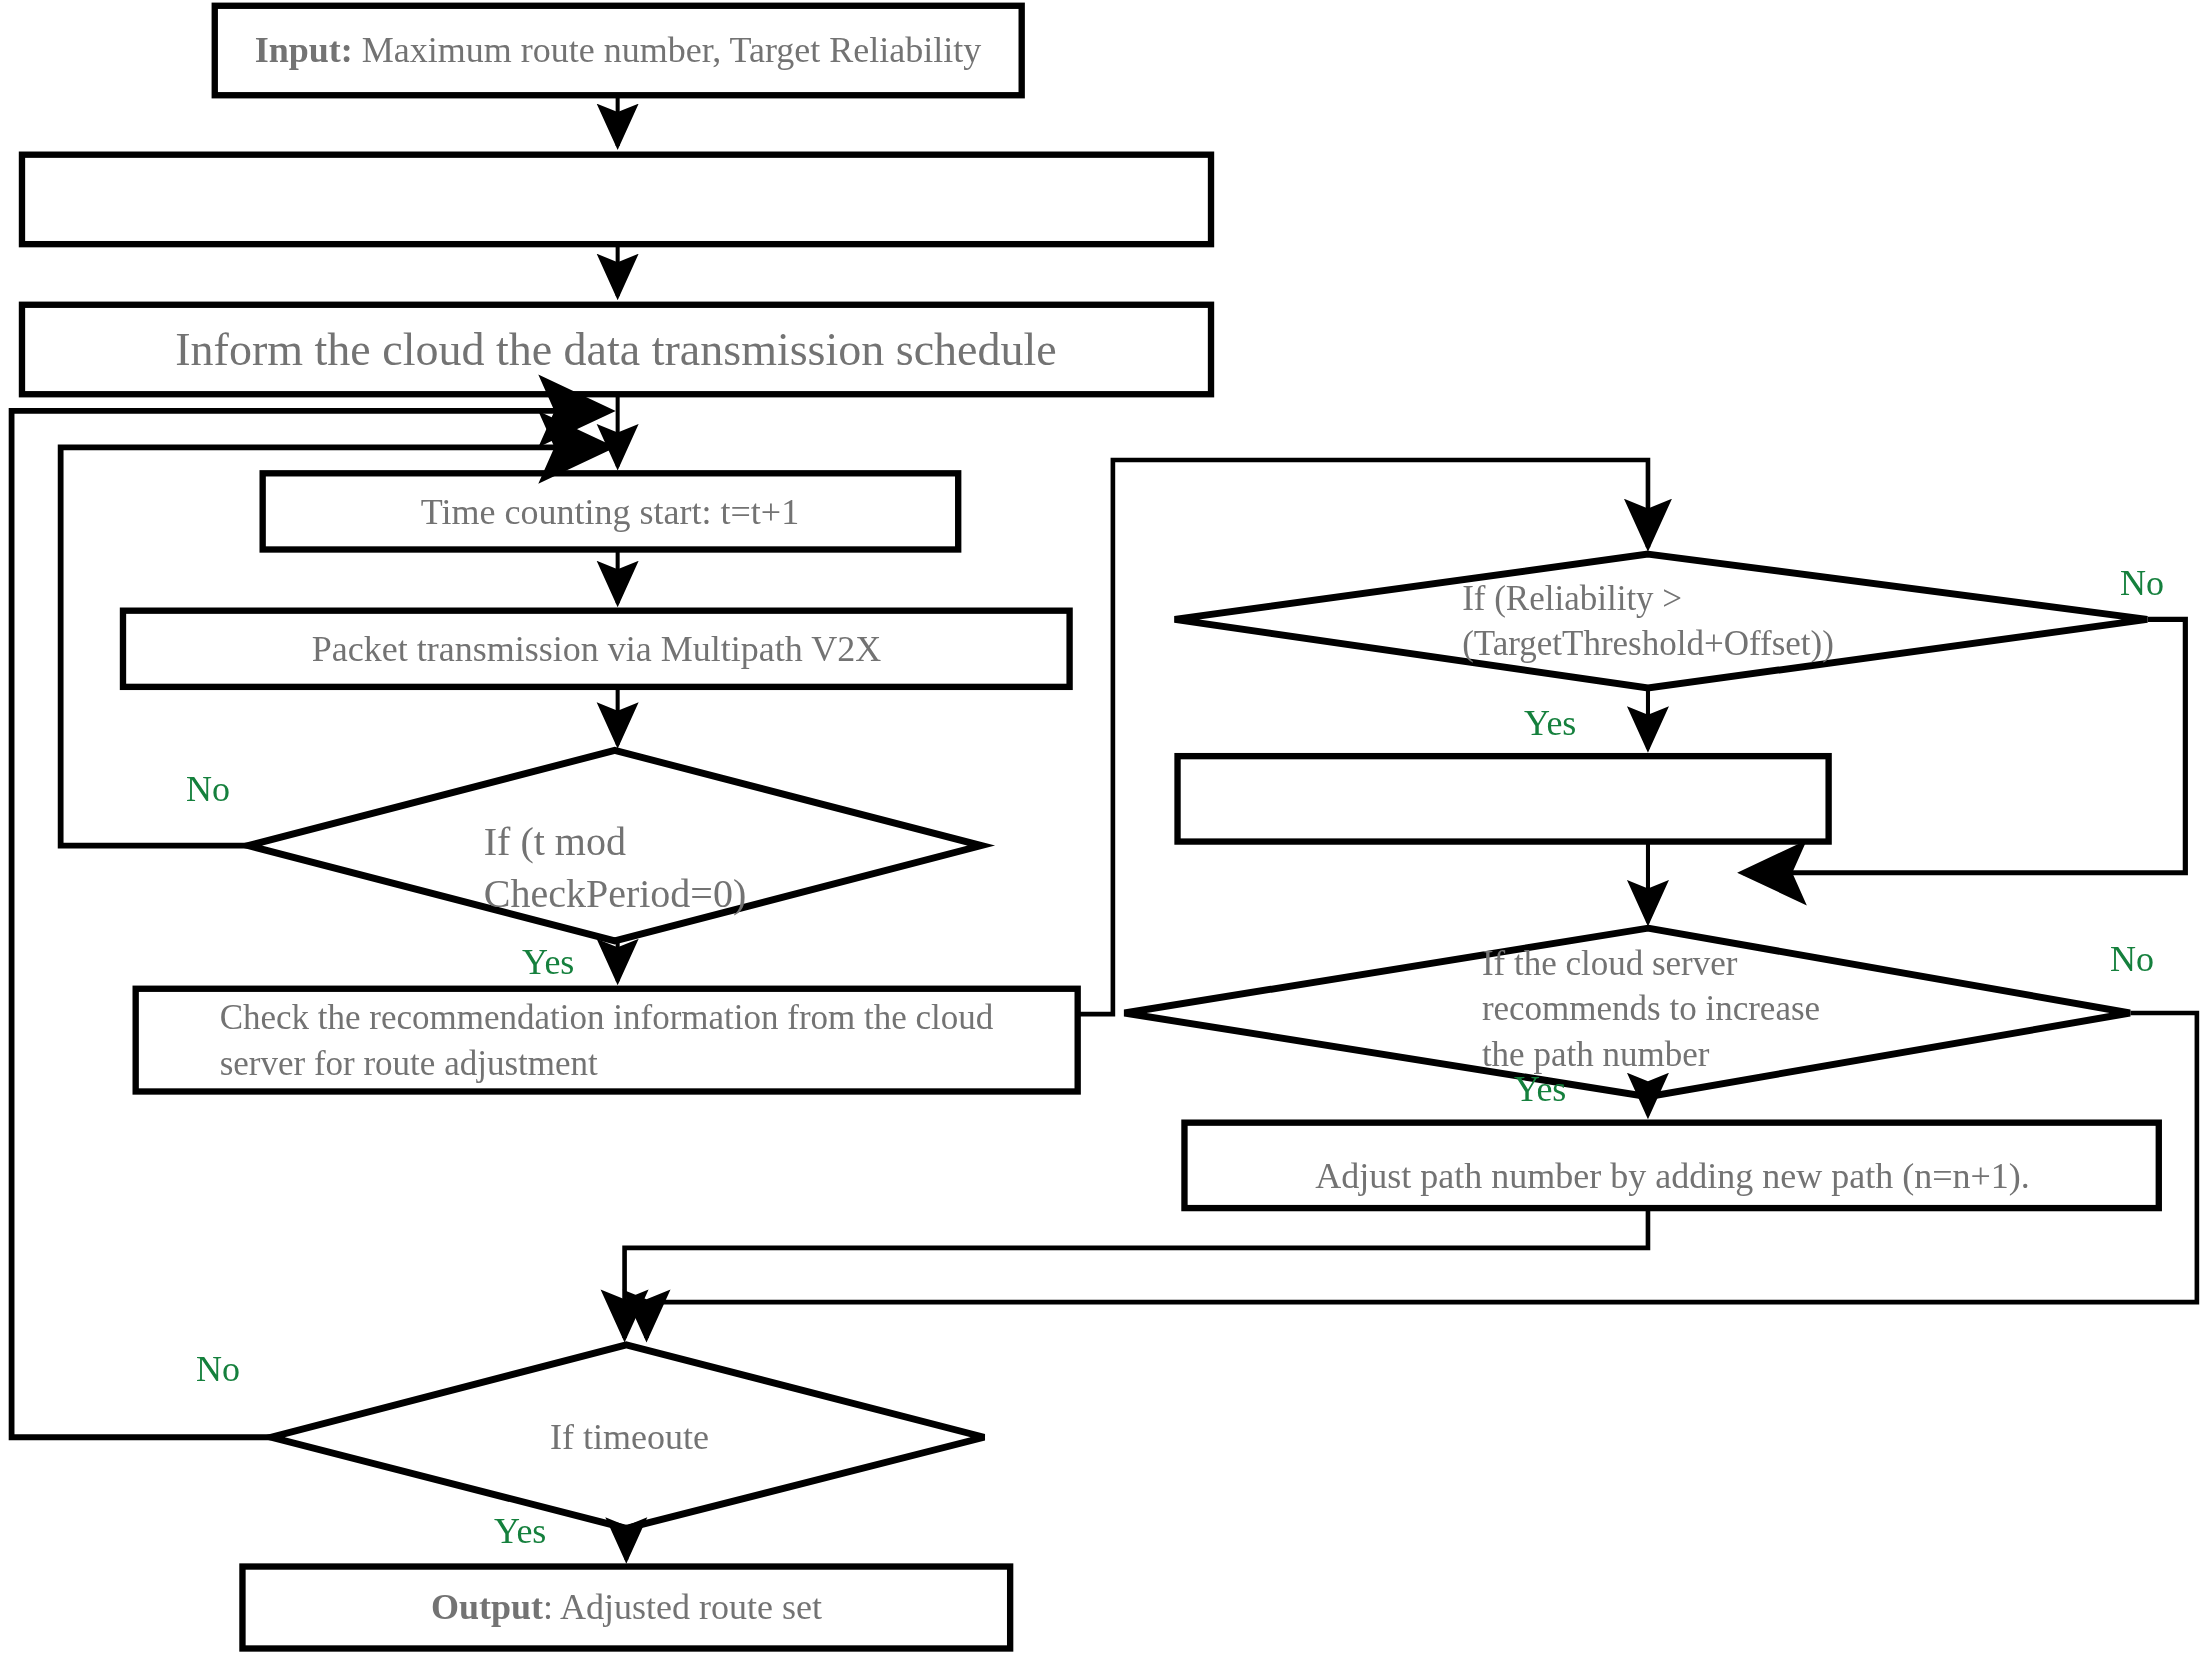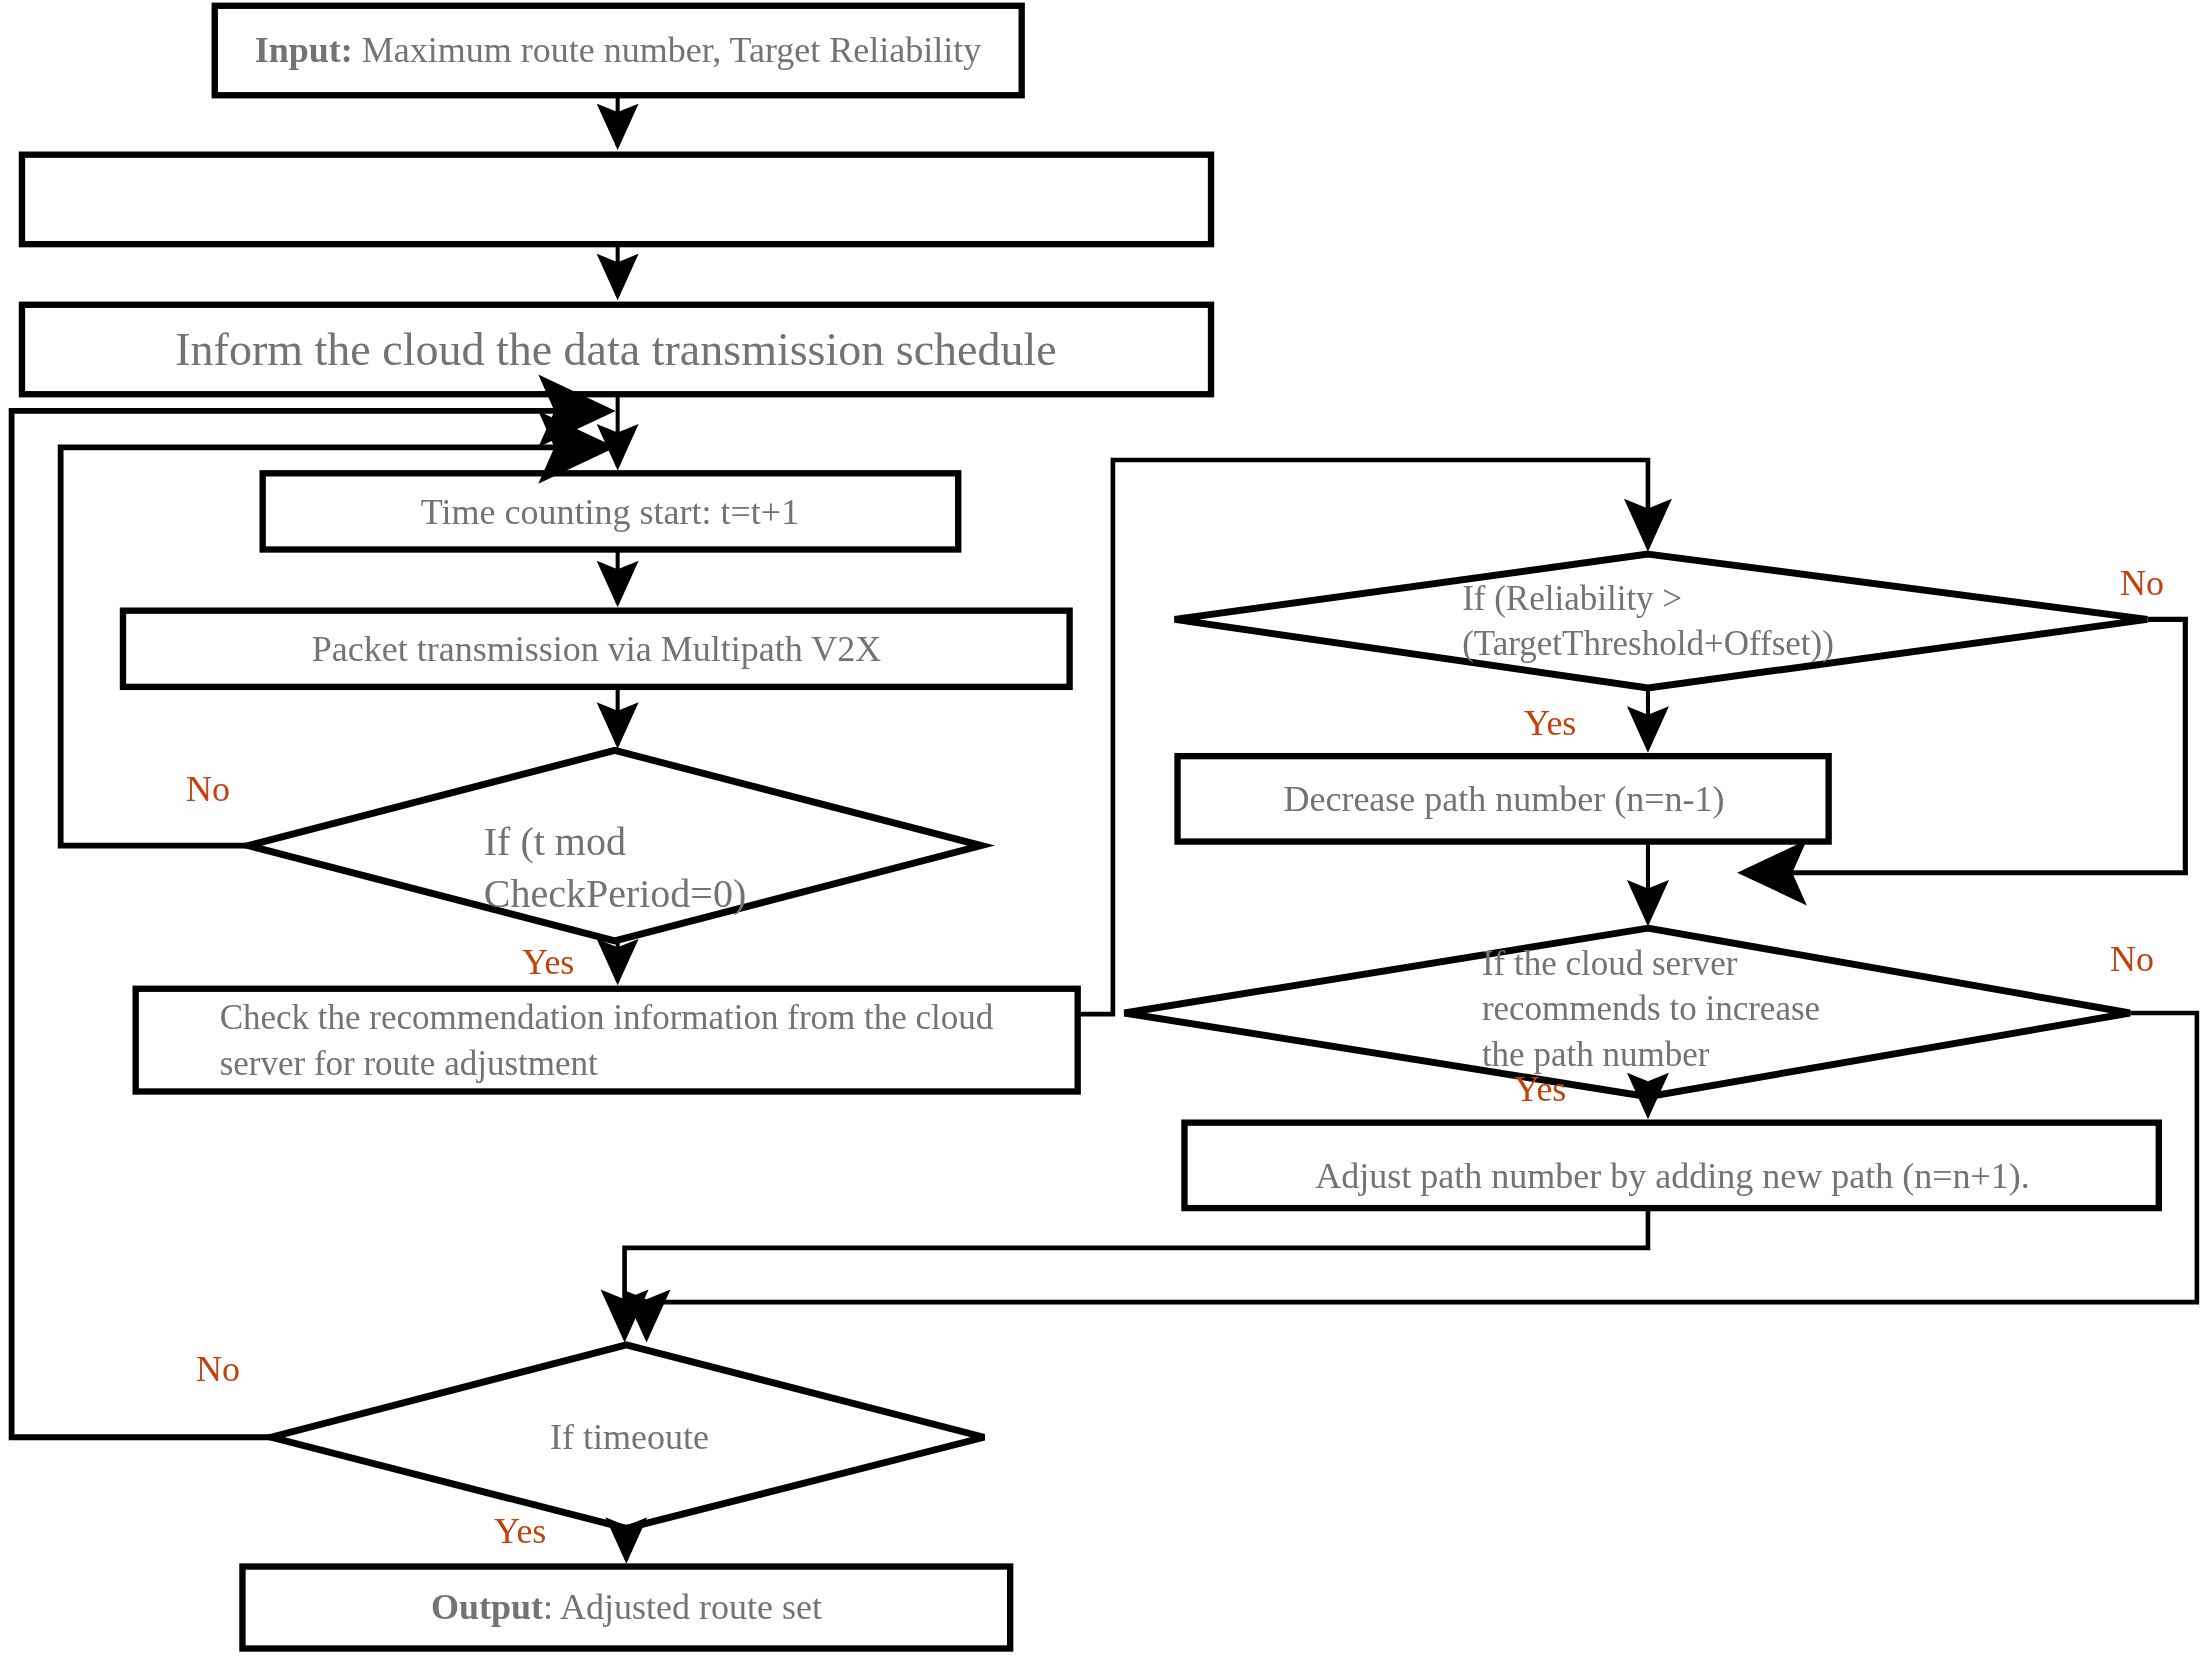--- a/index.html
+++ b/index.html
@@ -20,21 +20,21 @@
     justify-content:center;
     text-align:left;
     color:#737373;
     font-family:"Liberation Serif", serif;
     line-height:1.30;
     pointer-events:none;
     white-space:pre-line;
   }
   .edge-label{
     position:absolute;
-    color:#c2410c;
+    color:#15803d;
     font-family:"Liberation Serif", serif;
     font-size:36px;
     line-height:1;
     white-space:nowrap;
   }
   .b{font-weight:bold;}
 </style>
 </head>
 <body>
 
@@ -125,21 +125,20 @@
 
   <div class="node-text" style="left:387px;top:810px;width:456px;height:115px;font-size:40px;">If  (t mod
 CheckPeriod=0)</div>
 
   <div class="node-text" style="left:145px;top:992px;width:923px;height:97px;font-size:35px;">Check the recommendation information from the cloud
 server for route adjustment</div>
 
   <div class="node-text" style="left:1339px;top:566px;width:618px;height:110px;font-size:35px;">If  (Reliability &gt;
 (TargetThreshold+Offset))</div>
 
-  <div class="node-text" style="left:1187px;top:759px;width:634px;height:81px;font-size:36px;">Decrease path number (n=n-1)</div>
 
   <div class="node-text" style="left:1345px;top:928px;width:612px;height:162px;font-size:35px;">If the cloud server
 recommends  to increase
 the path number</div>
 
   <div class="node-text" style="left:1194px;top:1125px;width:957px;height:81px;font-size:36px;margin-top:11px;">Adjust path number by adding new path (n=n+1).</div>
 
   <div class="node-text" style="left:416px;top:1400px;width:427px;height:75px;font-size:36px;">If  timeoute</div>
 
   <div class="node-text" style="left:252px;top:1569px;width:749px;height:77px;font-size:36px;">

